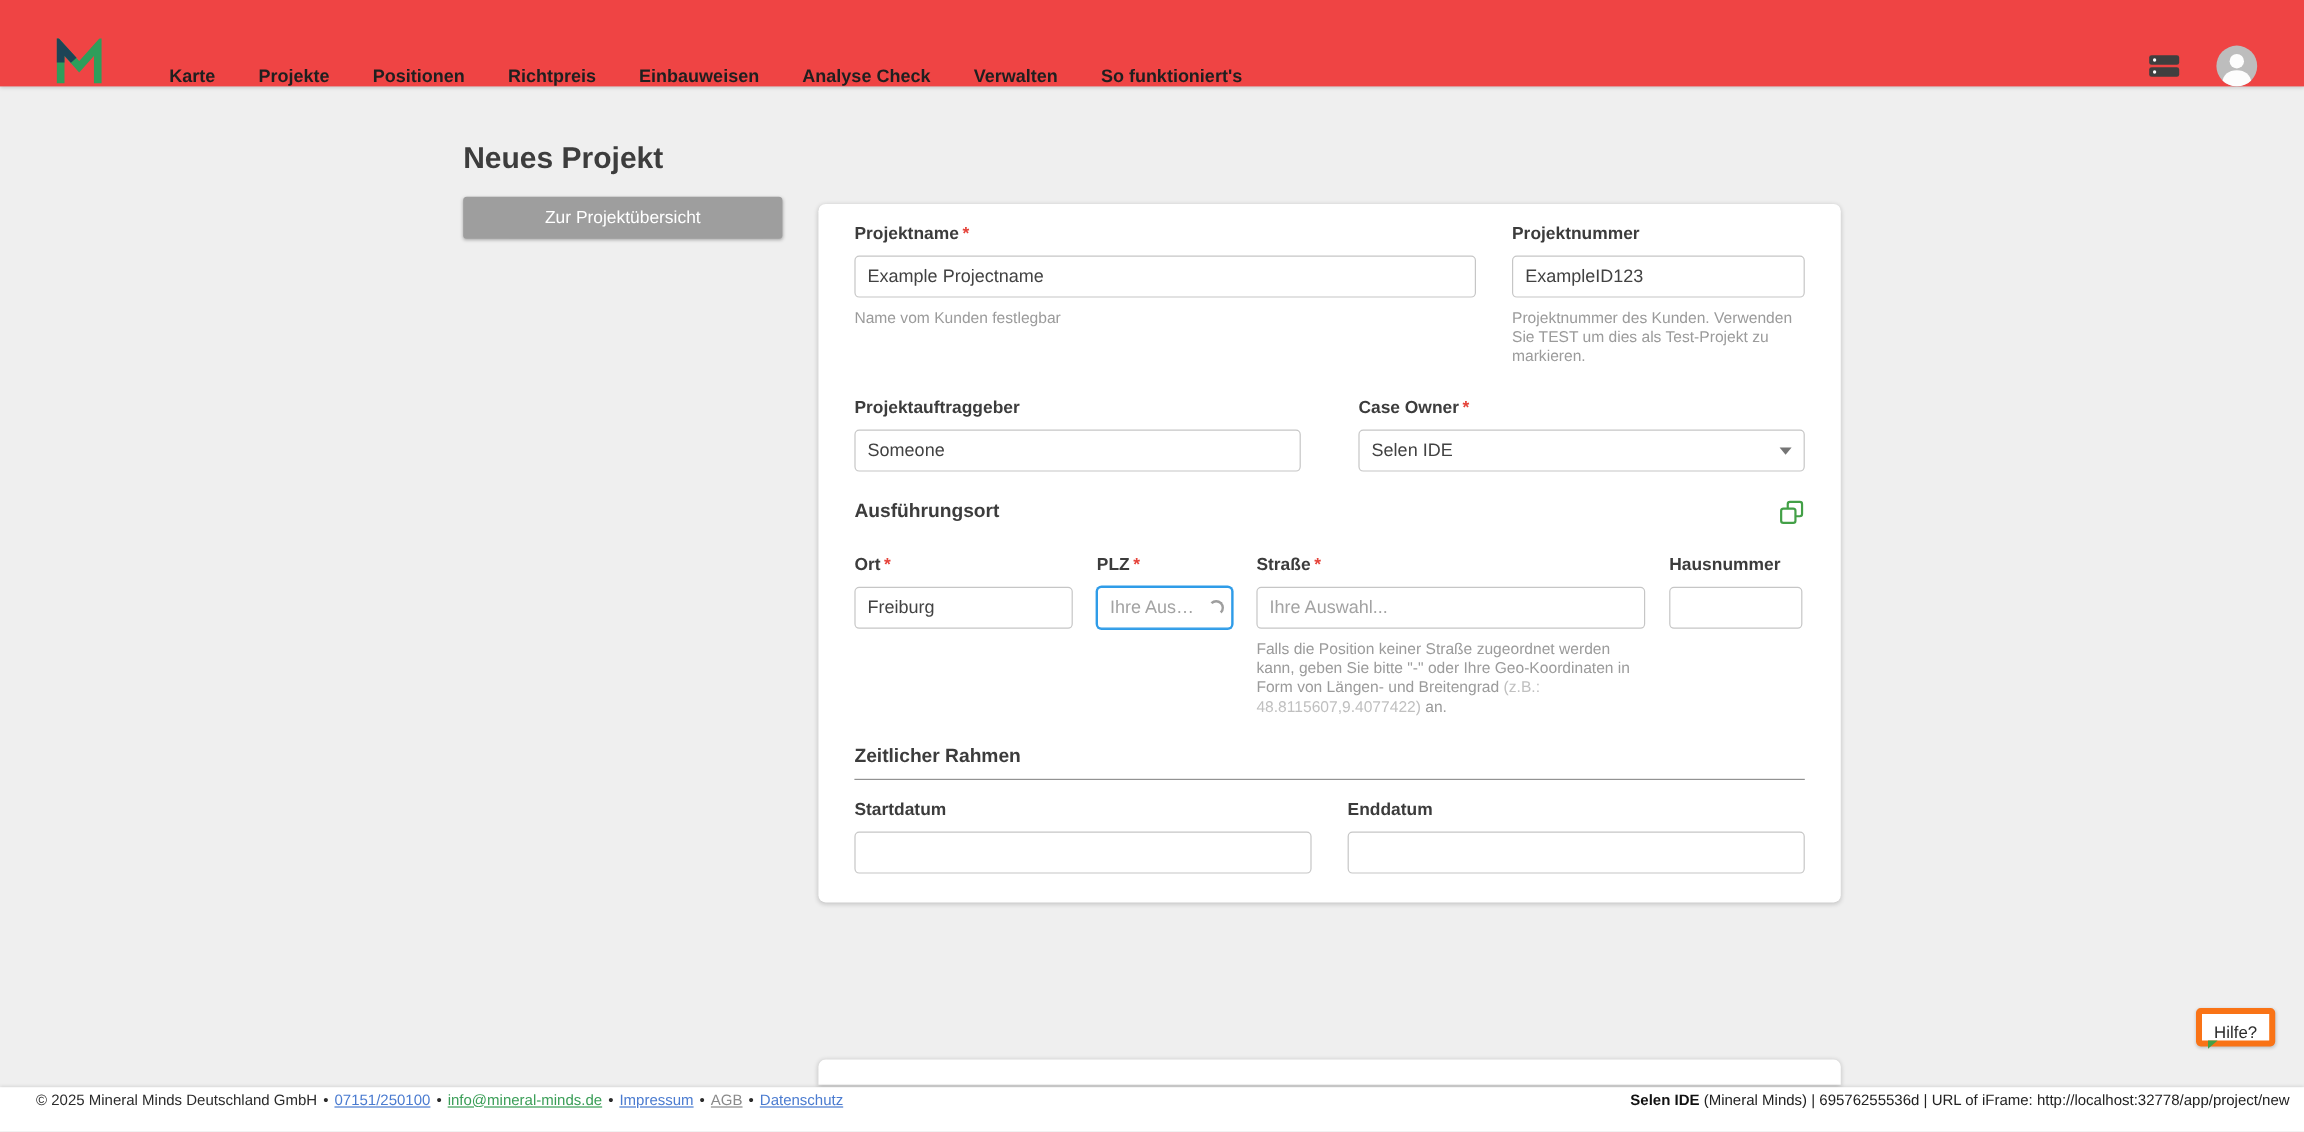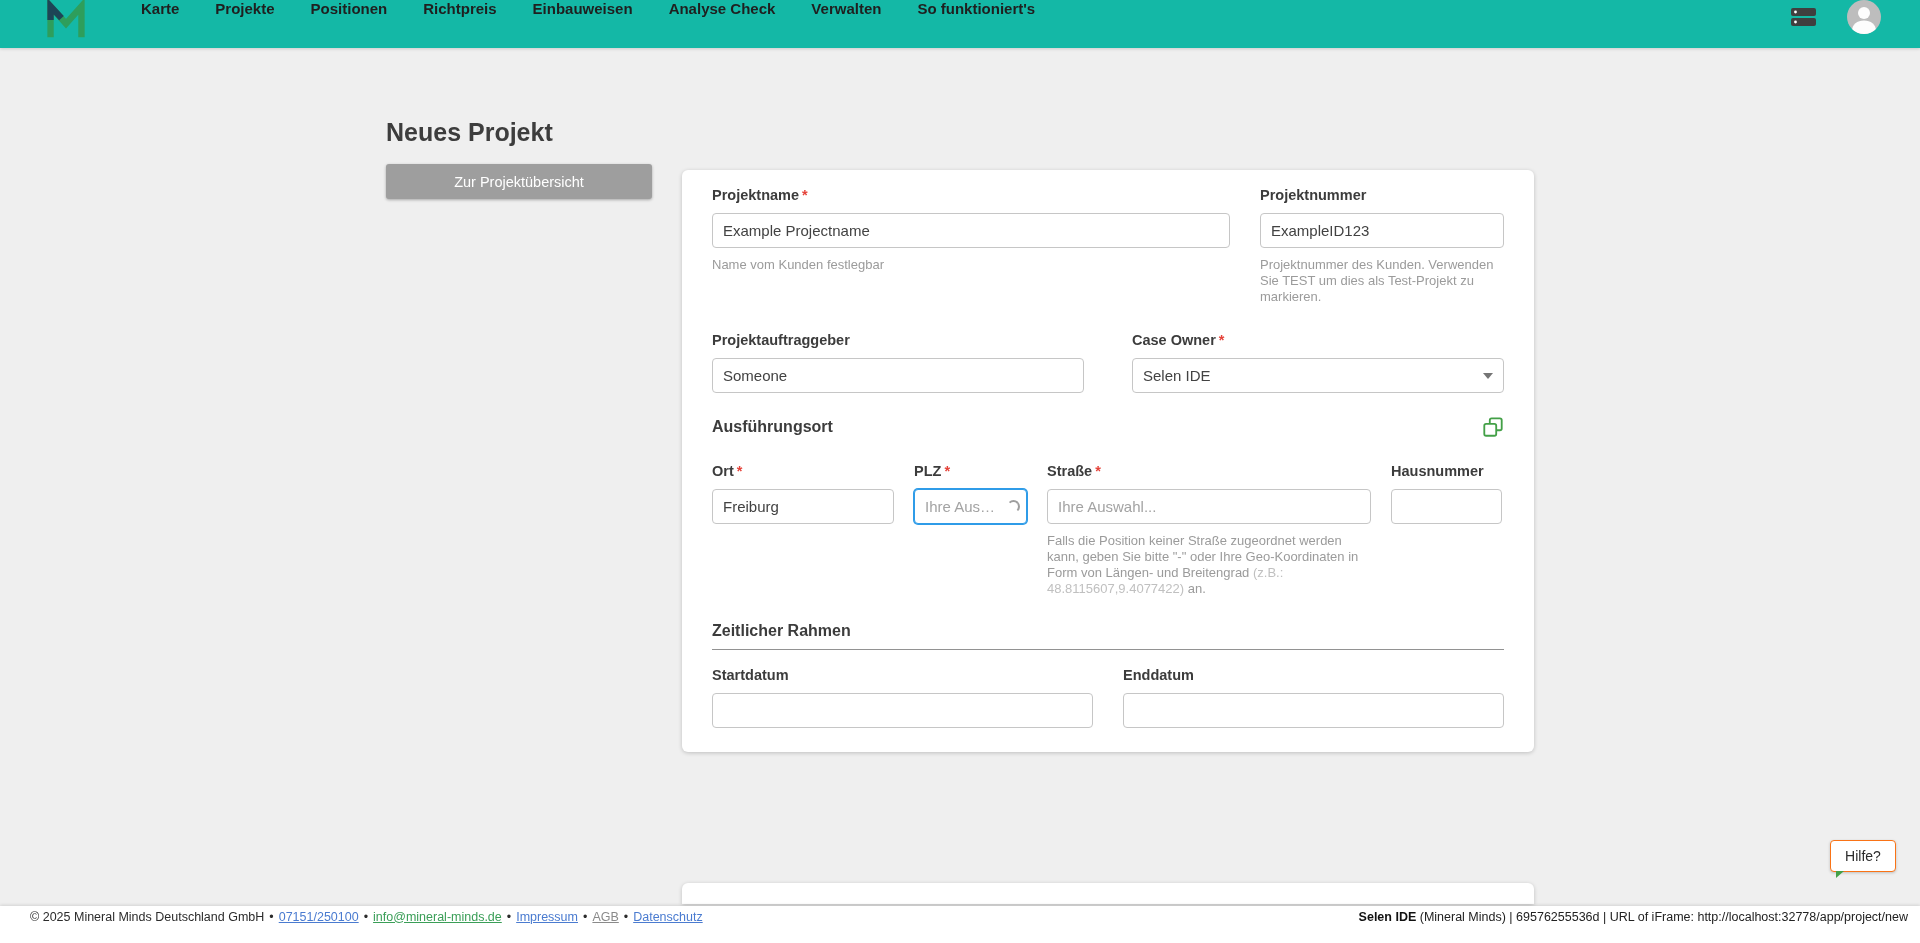--- a/index.html
+++ b/index.html
@@ -7,22 +7,22 @@
   body {
     width: 1920px; height: 943px;
     position: relative; overflow: hidden;
     background: #efefef;
     font-family: "Liberation Sans", sans-serif;
     color: #333;
   }
 
   
   .navbar {
-    position: absolute; top: 0; left: 0; right: 0; height: 48px;
-    background: #14b8a6; display: flex; align-items: flex-start;
+    position: absolute; top: 0; left: 0; right: 0; height: 72px;
+    background: #ef4444; display: flex; align-items: flex-end;
     box-shadow: 0 1px 3px rgba(0,0,0,.15); z-index: 20;
   }
   .logo { margin-left: 46px; width: 40px; height: 40px; cursor: pointer; flex: 0 0 auto; }
   .nav-items { display: flex; gap: 36px; margin-left: 55px; align-items: center; }
   .nav-item { font-size: 15px; font-weight: bold; color: #1f1f1f; cursor: pointer; white-space: nowrap; }
   .nav-right { margin-left: auto; display: flex; align-items: center; gap: 30px; padding-right: 39px; }
   .icon-btn { cursor: pointer; display: inline-flex; align-items: center; }
   .avatar {
     width: 34px; height: 34px; border-radius: 50%;
     background: #bdbdbd; overflow: hidden; cursor: pointer; position: relative;
@@ -103,21 +103,21 @@
     width: 13px; height: 13px; border-radius: 50%;
     border: 2px solid #9e9e9e; border-left-color: transparent; border-bottom-color: transparent;
     animation: spin 0.9s linear infinite;
   }
   @keyframes spin { to { transform: rotate(360deg); } }
   .pad-right { padding-right: 26px; }
 
   
   .help-bubble {
     position: absolute; left: 1830px; top: 840px; width: 66px; height: 32px;
-    background: #ffffff; border: 1px solid #f97316; border-radius: 4px;
+    background: #ffffff; border: 5px solid #f97316; border-radius: 4px;
     font-size: 14px; color: #2b2b2b; line-height: 30px; text-align: center;
     box-shadow: 0 1px 3px rgba(0,0,0,.2); cursor: pointer; z-index: 30;
   }
   .help-bubble::after {
     content: ""; position: absolute; left: 5px; bottom: -7px;
     border-style: solid; border-width: 7px 8px 0 0;
     border-color: #43a047 transparent transparent transparent;
   }
 
   

